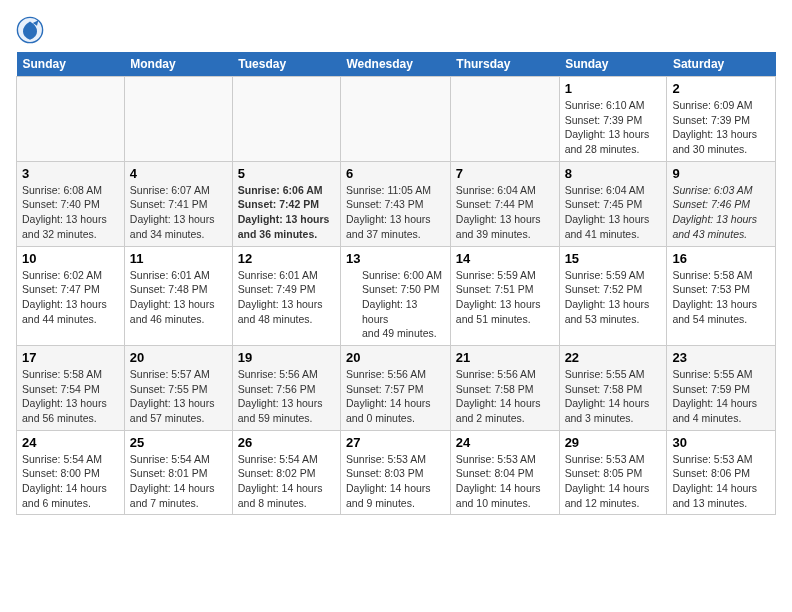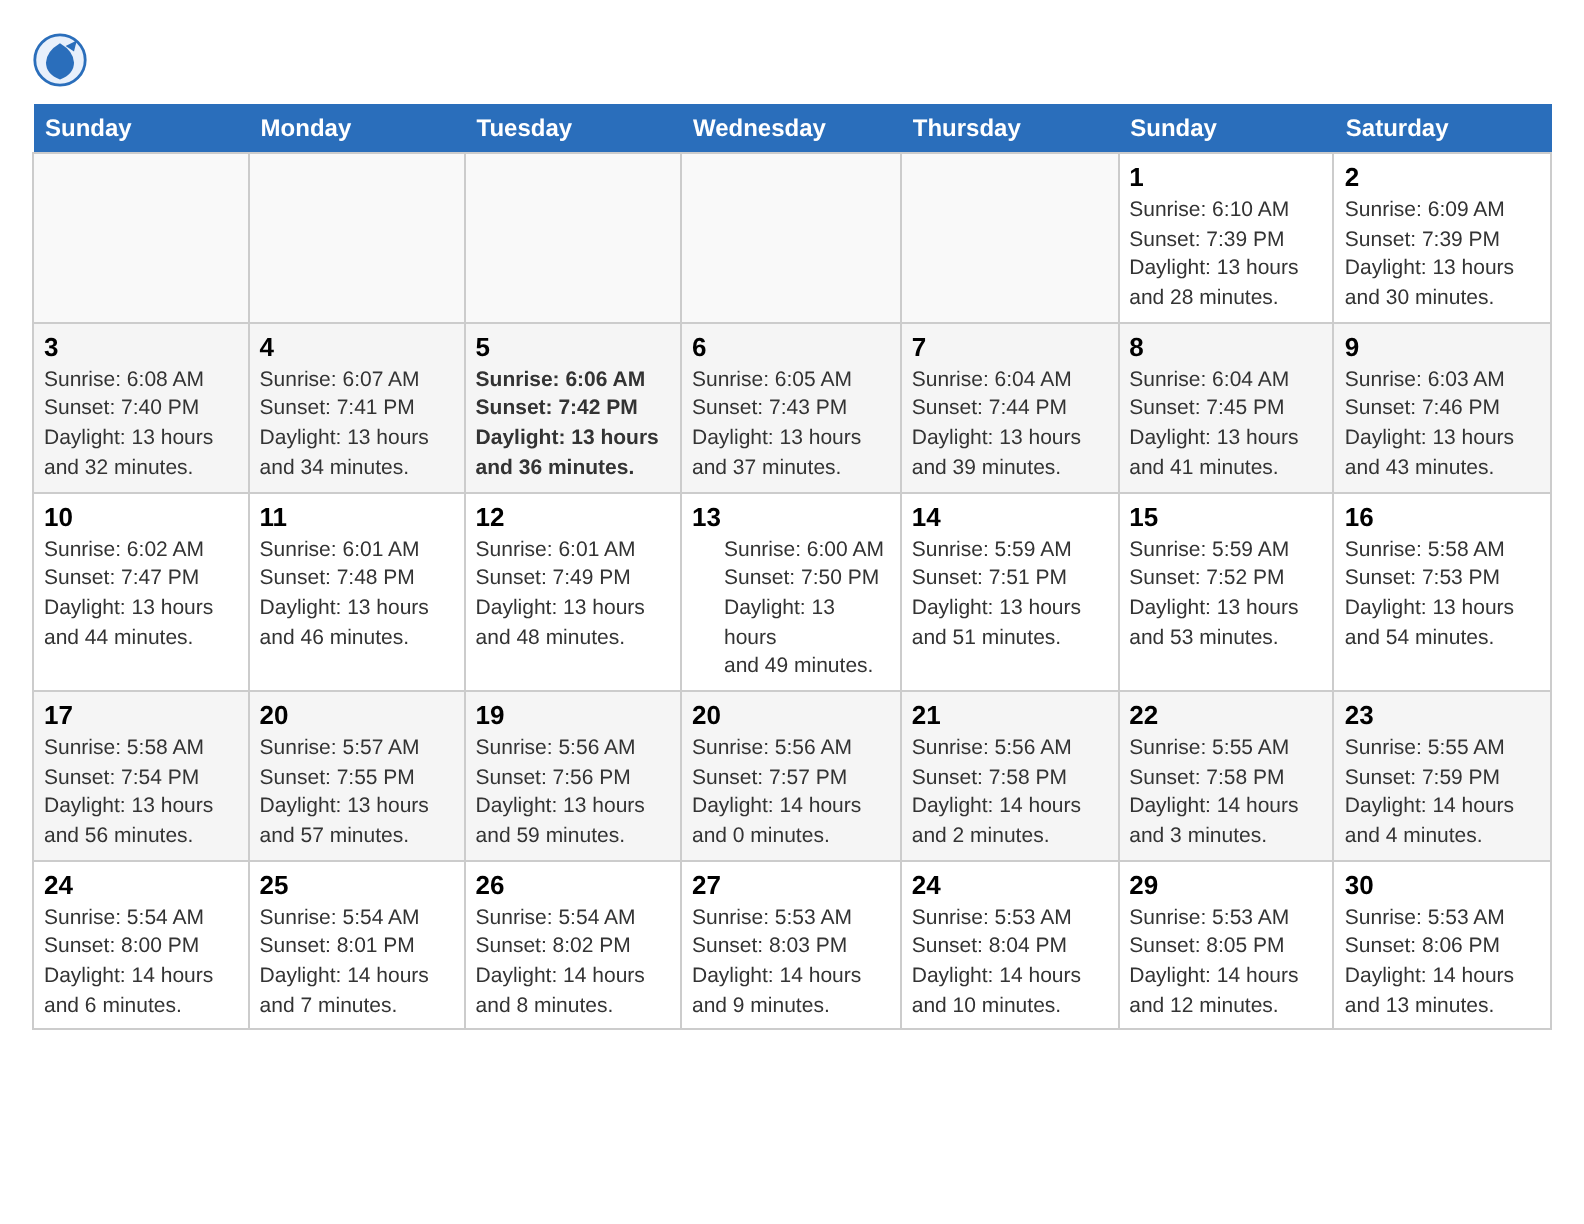--- a/index.html
+++ b/index.html
@@ -163,42 +163,42 @@
         </td>
         <td>
           <span class="day-number">5</span>
           <div class="day-info" style="white-space: pre-line; font-weight: bold;">Sunrise: 6:06 AM
 Sunset: 7:42 PM
 Daylight: 13 hours
 and 36 minutes.</div>
         </td>
         <td>
           <span class="day-number">6</span>
-          <div class="day-info" style="white-space: pre-line;">Sunrise: 6:05 AM
+          <div class="day-info" style="white-space: pre-line;">Sunrise: 11:05 AM
 Sunset: 7:43 PM
 Daylight: 13 hours
 and 37 minutes.</div>
         </td>
         <td>
           <span class="day-number">7</span>
           <div class="day-info" style="white-space: pre-line;">Sunrise: 6:04 AM
 Sunset: 7:44 PM
 Daylight: 13 hours
 and 39 minutes.</div>
         </td>
         <td>
           <span class="day-number">8</span>
           <div class="day-info" style="white-space: pre-line;">Sunrise: 6:04 AM
 Sunset: 7:45 PM
 Daylight: 13 hours
 and 41 minutes.</div>
         </td>
         <td>
           <span class="day-number">9</span>
-          <div class="day-info" style="white-space: pre-line;">Sunrise: 6:03 AM
+          <div class="day-info" style="white-space: pre-line; font-style: italic;">Sunrise: 6:03 AM
 Sunset: 7:46 PM
 Daylight: 13 hours
 and 43 minutes.</div>
         </td>
       </tr>
       <tr>
         <td>
           <span class="day-number">10</span>
           <div class="day-info" style="white-space: pre-line;">Sunrise: 6:02 AM
 Sunset: 7:47 PM

